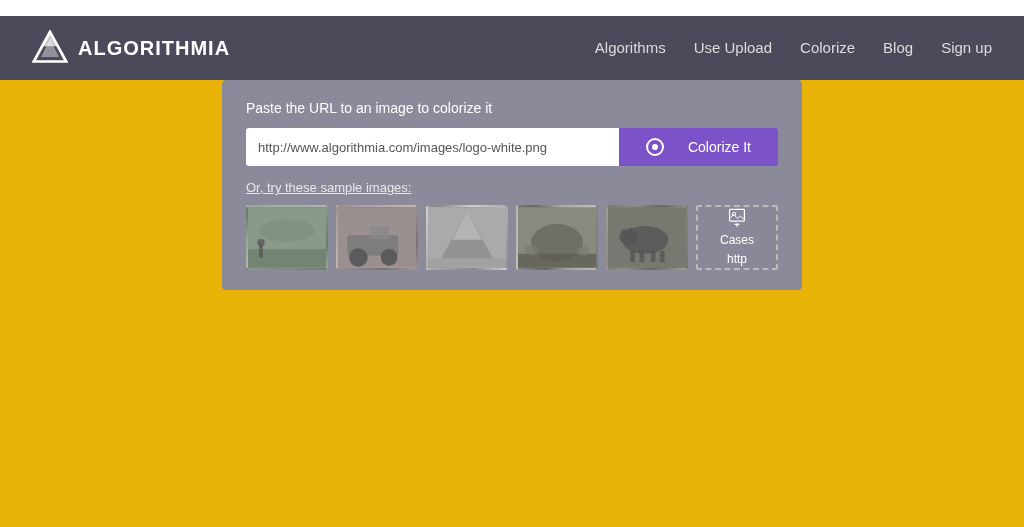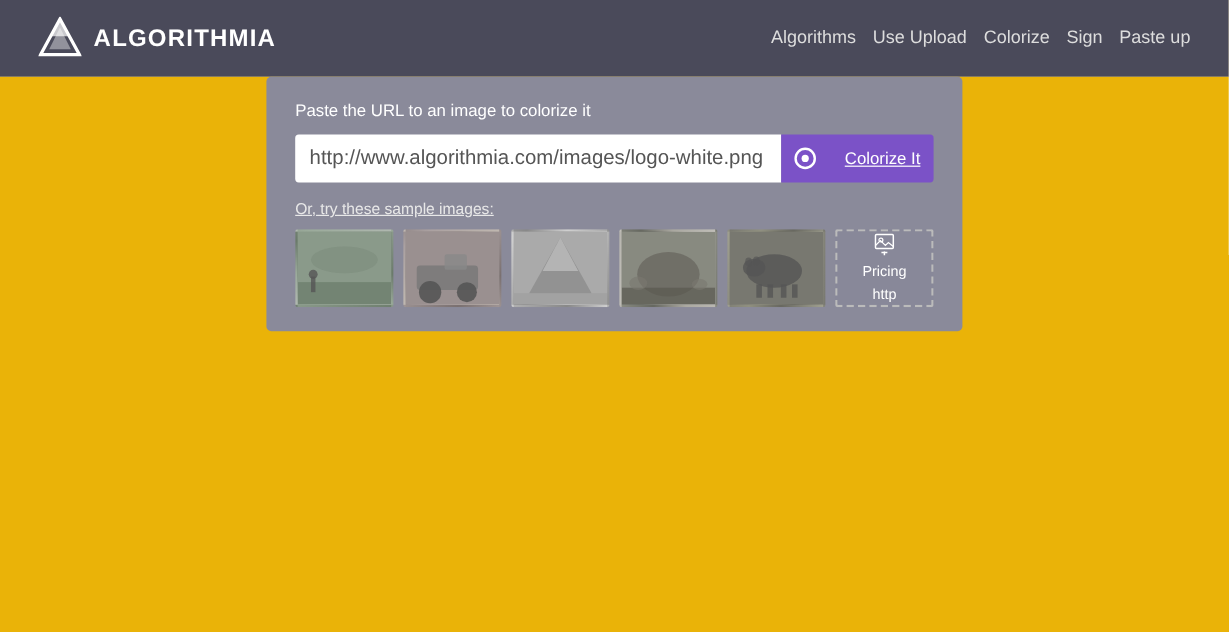--- a/index.html
+++ b/index.html
@@ -6,37 +6,38 @@
     body { font-family: 'Helvetica Neue', Arial, sans-serif; background: #fff; }
 
     
     nav {
       background: #4a4a5a;
       height: 64px;
       display: flex;
       align-items: center;
       justify-content: space-between;
       padding: 0 32px;
+      margin-top: 16px;
     }
     .nav-logo {
       display: flex;
       align-items: center;
       gap: 10px;
       color: #fff;
       font-size: 20px;
       font-weight: bold;
       letter-spacing: 1px;
     }
     .logo-icon {
       width: 36px;
       height: 36px;
     }
     .nav-links {
       display: flex;
-      gap: 14px;
+      gap: 28px;
       list-style: none;
     }
     .nav-links li a {
       color: #ddd;
       text-decoration: none;
       font-size: 15px;
     }
 
     
     .main-content {
@@ -61,40 +62,39 @@
       margin-bottom: 12px;
     }
     .input-row {
       display: flex;
       gap: 0;
       margin-bottom: 14px;
     }
     .url-input {
       flex: 1;
       padding: 10px 12px;
-      font-size: 17px;
+      font-size: 13px;
       border: none;
       border-radius: 3px 0 0 3px;
       outline: none;
       color: #555;
       background: #fff;
     }
     .colorize-btn {
       background: #7b52c7;
       color: #fff;
       border: none;
-      padding: 10px 11px;
+      padding: 10px 27px;
       font-size: 14px;
       border-radius: 0 3px 3px 0;
       cursor: pointer;
       display: flex;
       align-items: center;
       gap: 24px;
       white-space: nowrap;
-      text-decoration: underline;
     }
     .btn-icon-circle {
       width: 18px;
       height: 18px;
       border-radius: 50%;
       border: 2px solid #fff;
       display: inline-block;
       position: relative;
     }
     .btn-icon-circle::after {
@@ -176,22 +176,22 @@
       <polygon points="20,2 38,35 2,35" fill="none" stroke="#fff" stroke-width="3"></polygon>
       <polygon points="20,10 30,30 10,30" fill="#fff" opacity="0.4"></polygon>
       <polygon points="20,2 28,18 12,18" fill="#fff" opacity="0.7"></polygon>
     </svg>
     <span>ALGORITHMIA</span>
   </div>
   <ul class="nav-links">
     <li><a>Algorithms</a></li>
     <li><a>Use Upload</a></li>
     <li><a>Colorize</a></li>
-    <li><a>Sign</a></li>
-    <li><a>Paste up</a></li>
+    <li><a>Blog</a></li>
+    <li><a>Sign up</a></li>
   </ul>
 </nav>
 
 <div class="main-content">
   <div class="colorize-panel">
     <div class="panel-label">Paste the URL to an image to colorize it</div>
     <div class="input-row">
       <input type="text" class="url-input" placeholder="http://www.algorithmia.com/images/logo-white.png" value="http://www.algorithmia.com/images/logo-white.png" style="">
       <button class="colorize-btn">
         <span class="btn-icon-circle"></span>
@@ -255,19 +255,19 @@
       </div>
 
       <div class="upload-btn">
         <svg class="upload-icon-svg" viewBox="0 0 24 24" fill="none" xmlns="http://www.w3.org/2000/svg">
           <rect x="3" y="3" width="18" height="14" rx="1" stroke="#fff" stroke-width="1.5" fill="none"></rect>
           <circle cx="8.5" cy="8.5" r="2" stroke="#fff" stroke-width="1.2" fill="none"></circle>
           <polyline points="3,14 8,9 13,14 16,11 21,15" stroke="#fff" stroke-width="1.2" fill="none"></polyline>
           <line x1="12" y1="20" x2="12" y2="24" stroke="#fff" stroke-width="1.5"></line>
           <line x1="9" y1="21" x2="15" y2="21" stroke="#fff" stroke-width="1.5"></line>
         </svg>
-        <span>Pricing</span>
+        <span>Cases</span>
         <span>http</span>
       </div>
 
     </div>
   </div>
 </div>
 
 </body></html>

